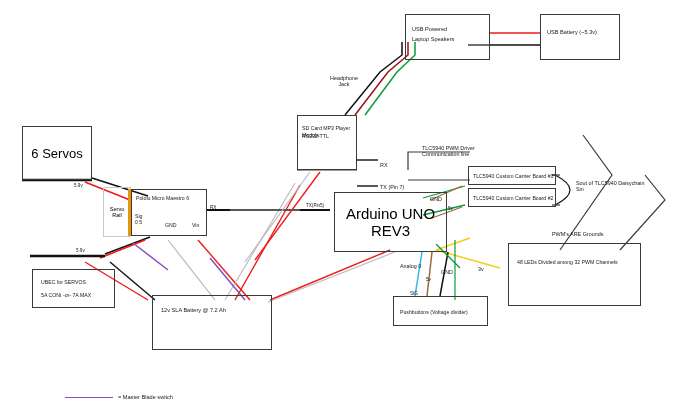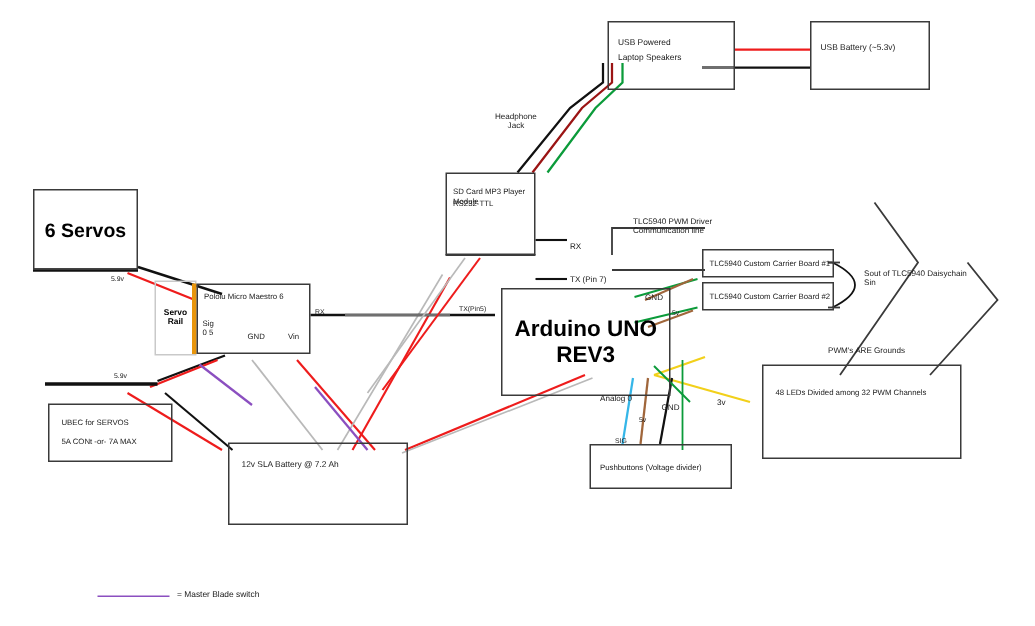--- a/index.html
+++ b/index.html
@@ -84,21 +84,20 @@
   .center-label {
     position: absolute;
     display: flex;
     align-items: center;
     justify-content: center;
     text-align: center;
     width: 100%;
     height: 100%;
     left: 0;
     top: 0;
-    font-weight: bold;
   }
 </style>
 </head>
 <body>
 
 <div id="canvas">
 
   <svg class="wires" viewBox="0 0 690 417">
 
     <line x1="92" y1="178" x2="148" y2="196" stroke="#111111" stroke-width="1.6"></line>
@@ -211,21 +210,21 @@
 
   <div class="node boxed" style="left:405px; top:14px; width:85px; height:46px;">
     <div class="box-title small" style="left:6px; top:11px;">USB Powered</div>
     <div class="box-title small" style="left:6px; top:21px;">Laptop Speakers</div>
   </div>
 
   <div class="node boxed" style="left:540px; top:14px; width:80px; height:46px;">
     <div class="box-title small" style="left:6px; top:14px;">USB Battery  (~5.3v)</div>
   </div>
 
-  <div class="node boxed" style="left:334px; top:192px; width:113px; height:72px;">
+  <div class="node boxed" style="left:334px; top:192px; width:113px; height:60px;">
     <div class="center-label">
       <span class="huge">Arduino UNO REV3</span>
     </div>
   </div>
 
   <div class="node boxed" style="left:468px; top:166px; width:88px; height:19px;">
     <div class="box-title tiny" style="left:4px; top:6px;">TLC5940 Custom Carrier Board #1</div>
   </div>
 
   <div class="node boxed" style="left:468px; top:188px; width:88px; height:19px;">

